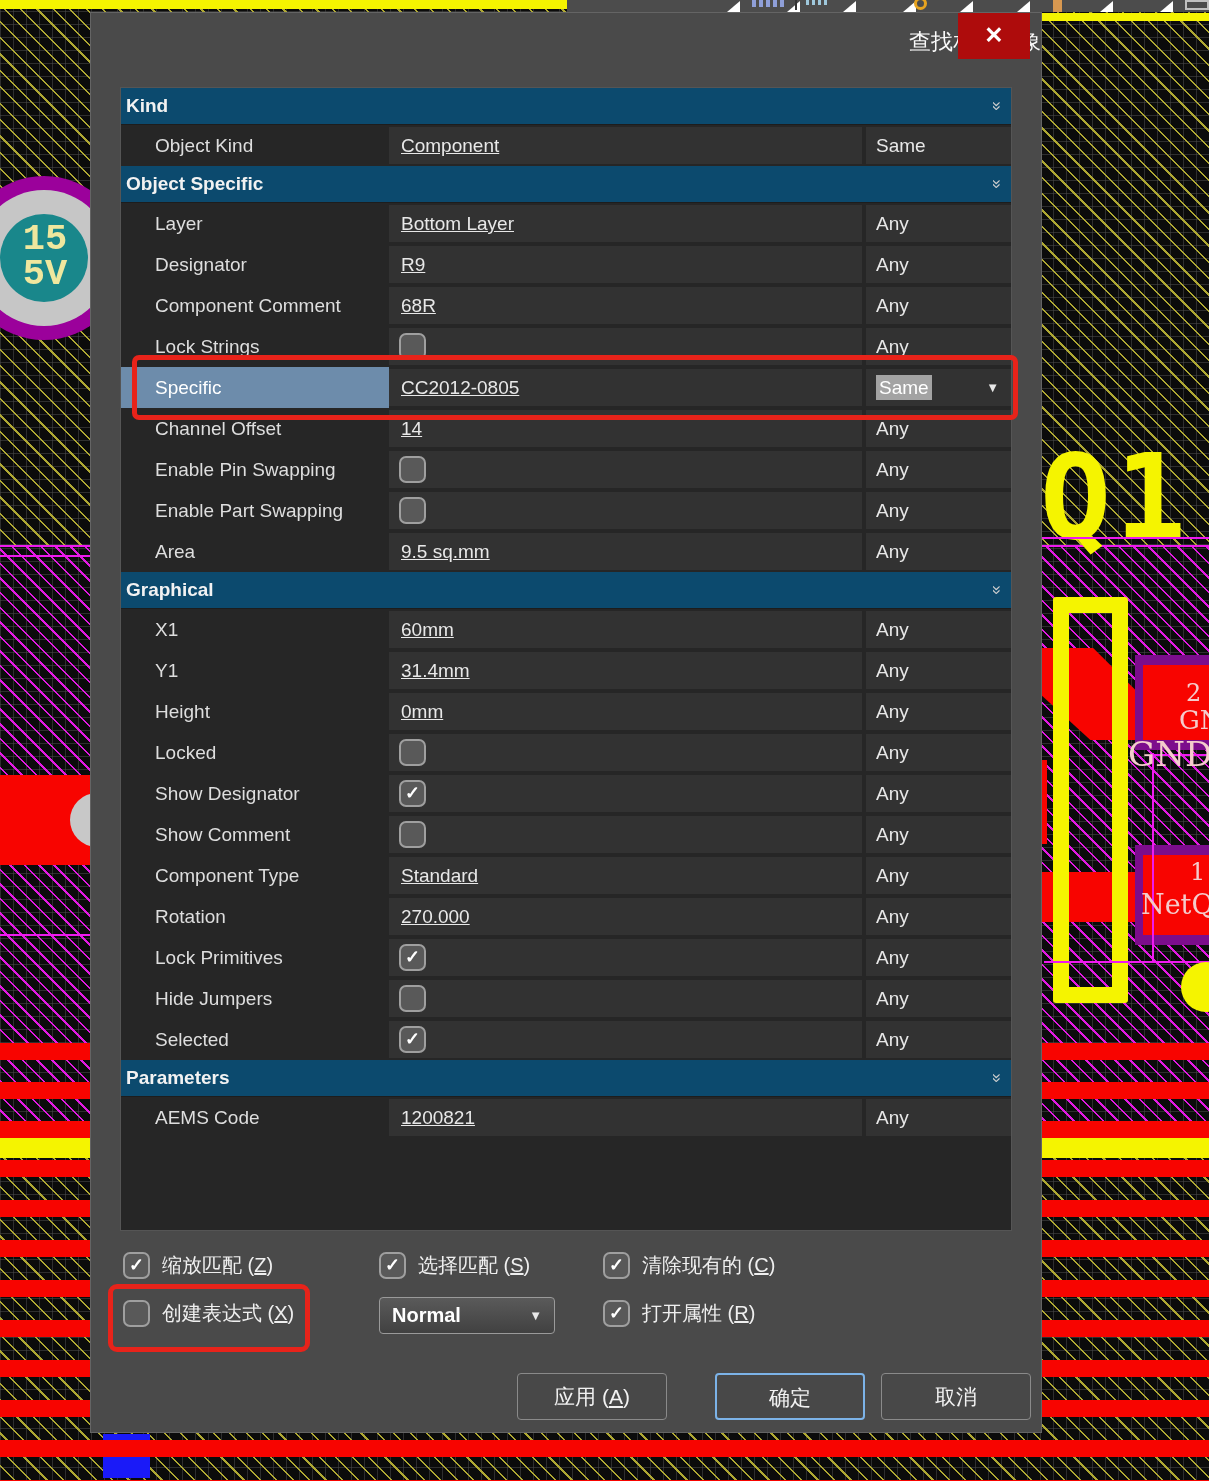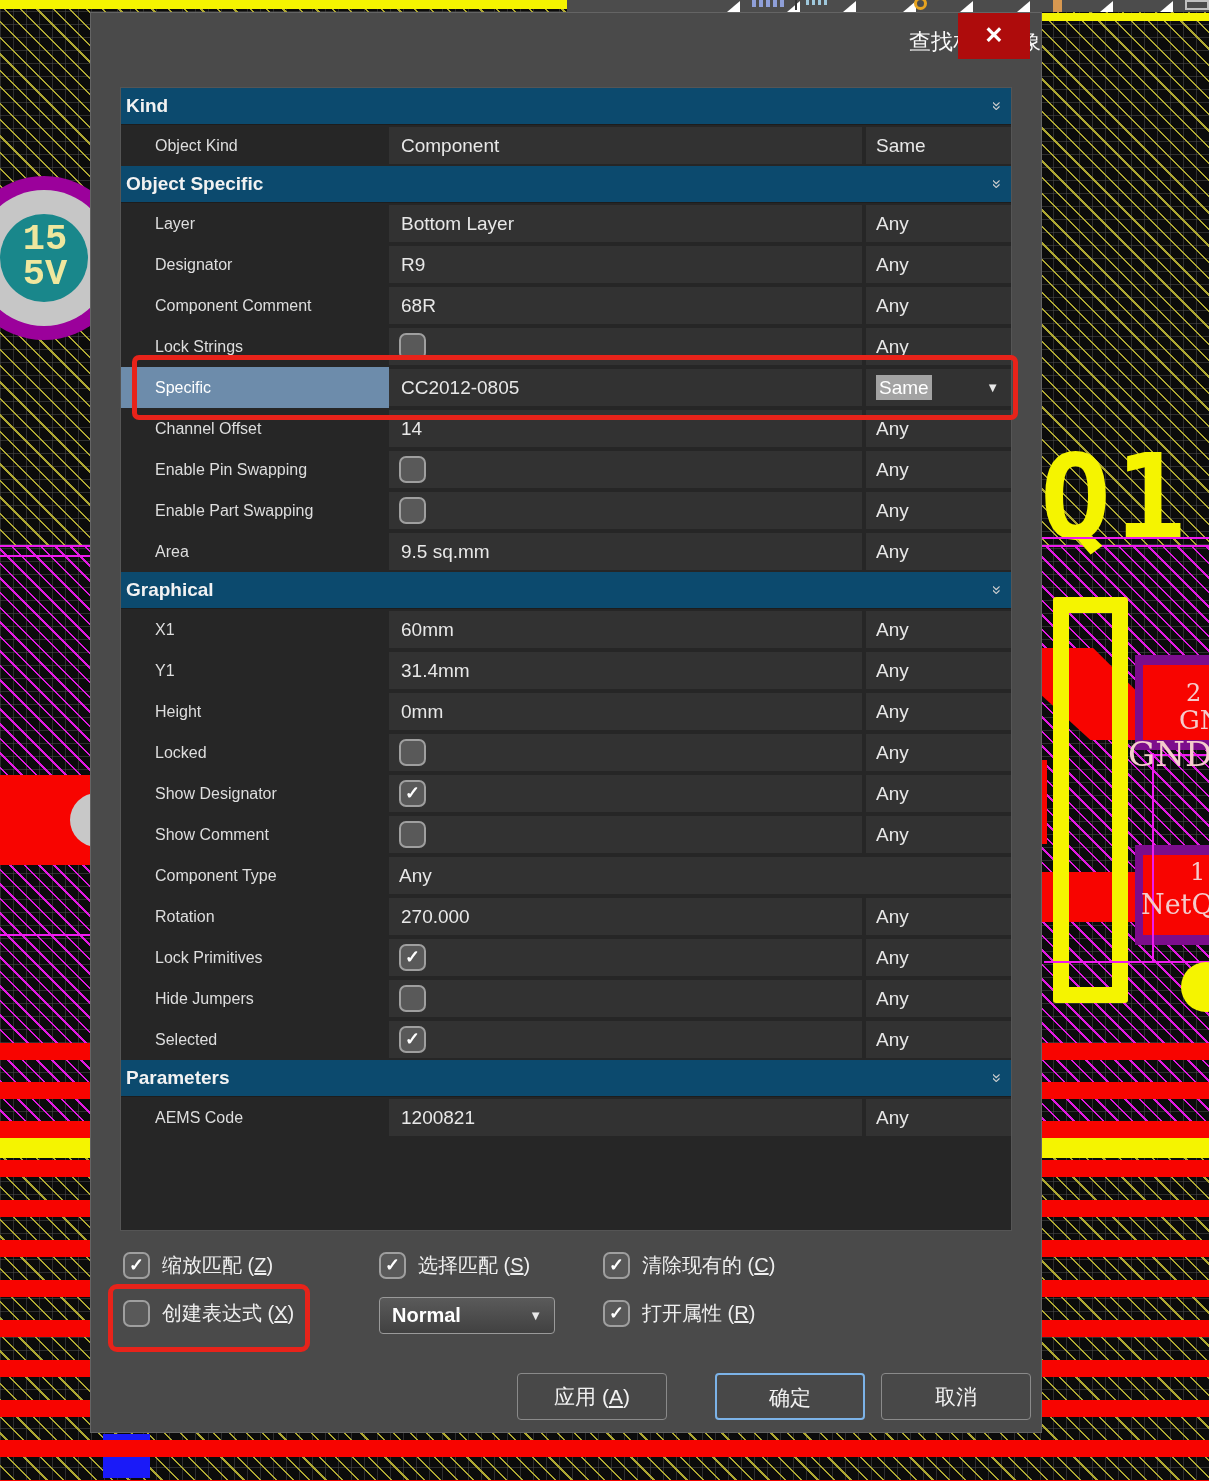--- a/index.html
+++ b/index.html
@@ -80,23 +80,23 @@
              font-size:22px;color:#fafafa;}
   #close-btn{position:absolute;right:11px;top:0;width:72px;height:46px;background:#ae0c0c;
              color:#fff;font-size:23px;font-weight:bold;text-align:center;line-height:44px;cursor:pointer;}
   #prop-panel{position:absolute;left:29px;top:74px;width:892px;height:1144px;background:#262626;
               border:1px solid #555;box-sizing:border-box;overflow:hidden;}
   .section-header{height:36px;line-height:36px;background:#0c4a6e;border-bottom:1px solid #1d1d1d;
                   font-weight:bold;font-size:19px;color:#f2f2f2;padding-left:5px;position:relative;}
   .chev{position:absolute;right:10px;top:0;color:#cfcfcf;font-weight:normal;font-size:17px;
         transform:rotate(90deg);}
   .prop-row{height:41px;display:flex;position:relative;}
-  .prop-label{width:234px;padding-left:34px;line-height:41px;font-size:16px;color:#dedede;flex:none;}
+  .prop-label{width:234px;padding-left:34px;line-height:41px;font-size:19px;color:#dedede;flex:none;}
   .prop-value{width:461px;padding-left:12px;margin:2px 4px 2px 0;background:#323232;line-height:37px;
-              font-size:19px;color:#e8e8e8;flex:none;position:relative;}
+              font-size:19px;color:#e8e8e8;flex:none;position:relative;text-decoration:underline;}
   .prop-match{flex:1;padding-left:10px;margin:2px 0;background:#323232;line-height:37px;
               font-size:19px;color:#e8e8e8;position:relative;}
   .hl .prop-label{background:#6d8cab;color:#fff;}
   .match-text.selected{background:#a3a3a3;color:#fff;padding:2px 3px;}
   .dd-arrow{position:absolute;right:12px;top:0;font-size:13px;color:#e8e8e8;line-height:37px;}
   .cbx{position:absolute;left:10px;top:5px;width:27px;height:27px;border-radius:7px;background:#595959;
        border:2px solid #9f9f9f;box-sizing:border-box;text-align:center;line-height:22px;
        font-size:18px;font-weight:bold;color:#fff;}
 
   .opt{position:absolute;height:32px;display:flex;align-items:center;gap:12px;font-size:20px;color:#efefef;}
@@ -278,20 +278,21 @@
         </div>
         <div class="prop-row">
           <div class="prop-label">Show Comment</div>
           <div class="prop-value">
             <div class="cbx"></div>
           </div>
           <div class="prop-match"><span class="match-text">Any</span></div>
         </div>
         <div class="prop-row">
           <div class="prop-label">Component Type</div>
+          <div class="prop-value">Standard</div>
           <div class="prop-match"><span class="match-text">Any</span></div>
         </div>
         <div class="prop-row">
           <div class="prop-label">Rotation</div>
           <div class="prop-value">270.000</div>
           <div class="prop-match"><span class="match-text">Any</span></div>
         </div>
         <div class="prop-row">
           <div class="prop-label">Lock Primitives</div>
           <div class="prop-value">

